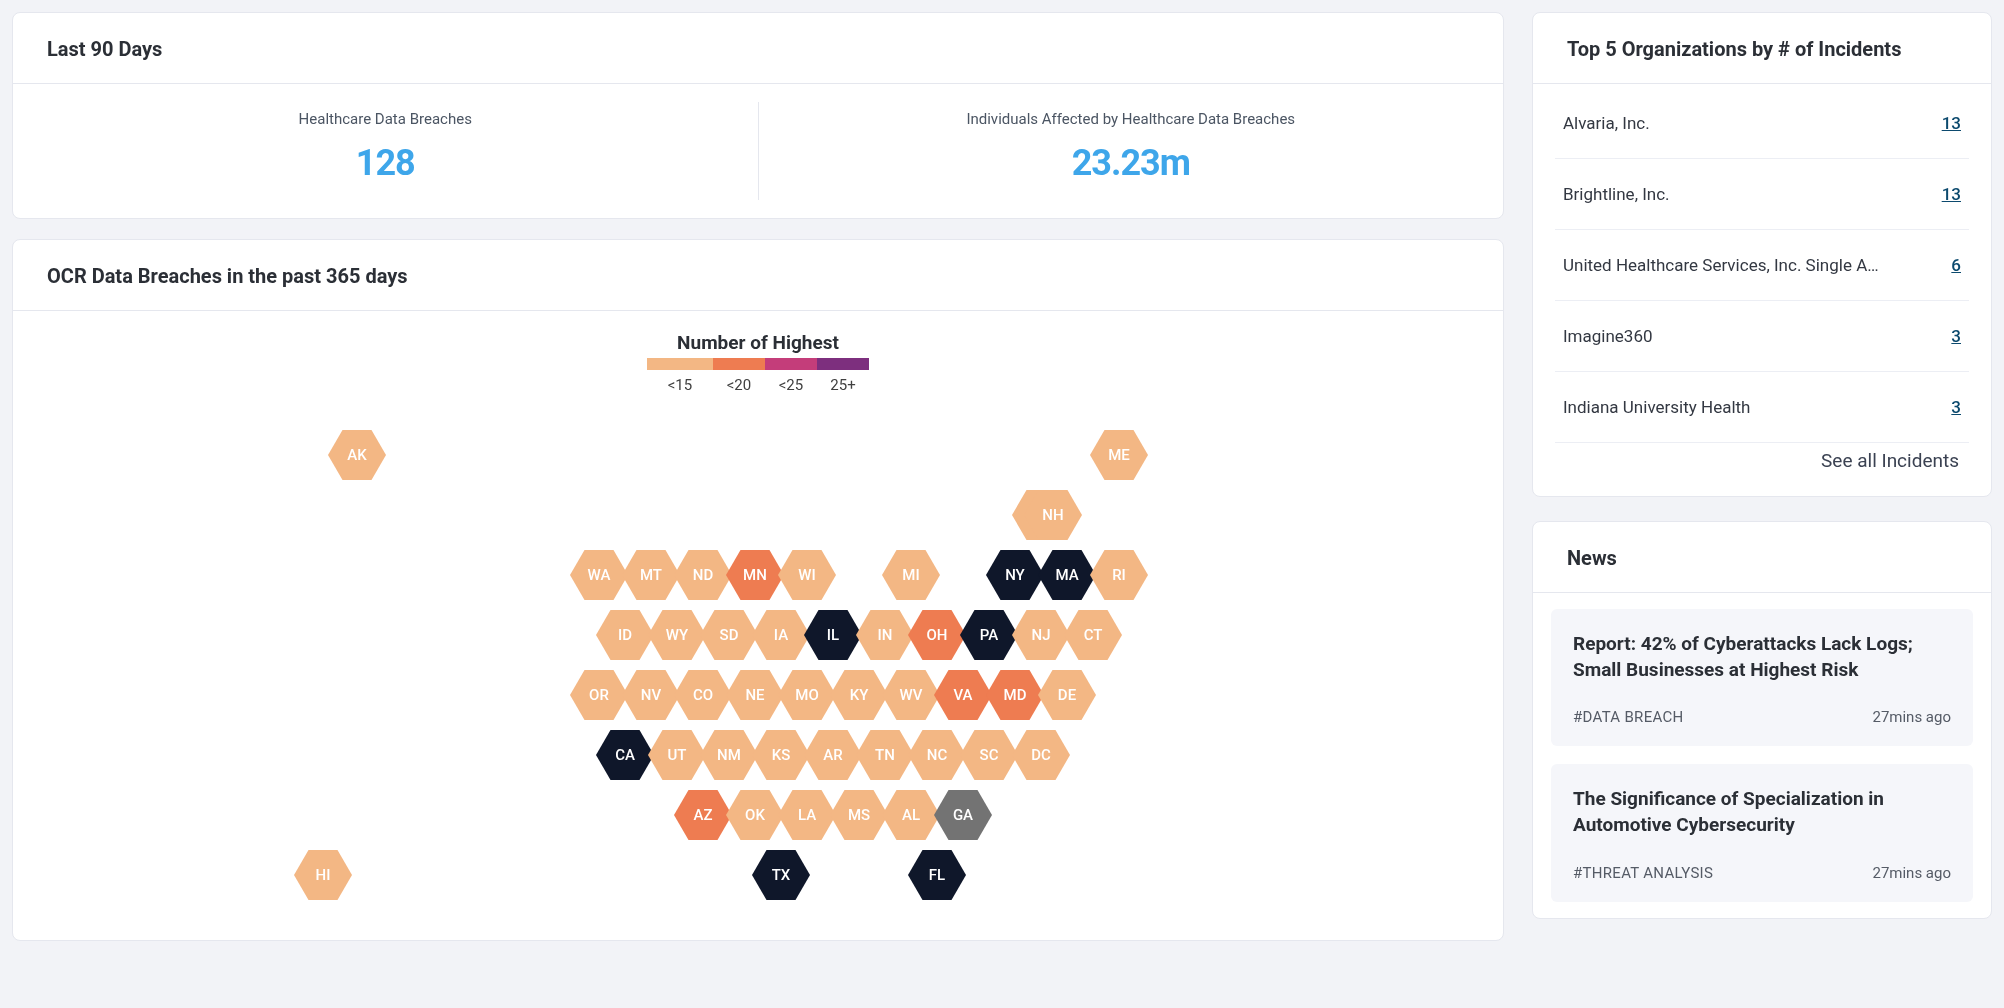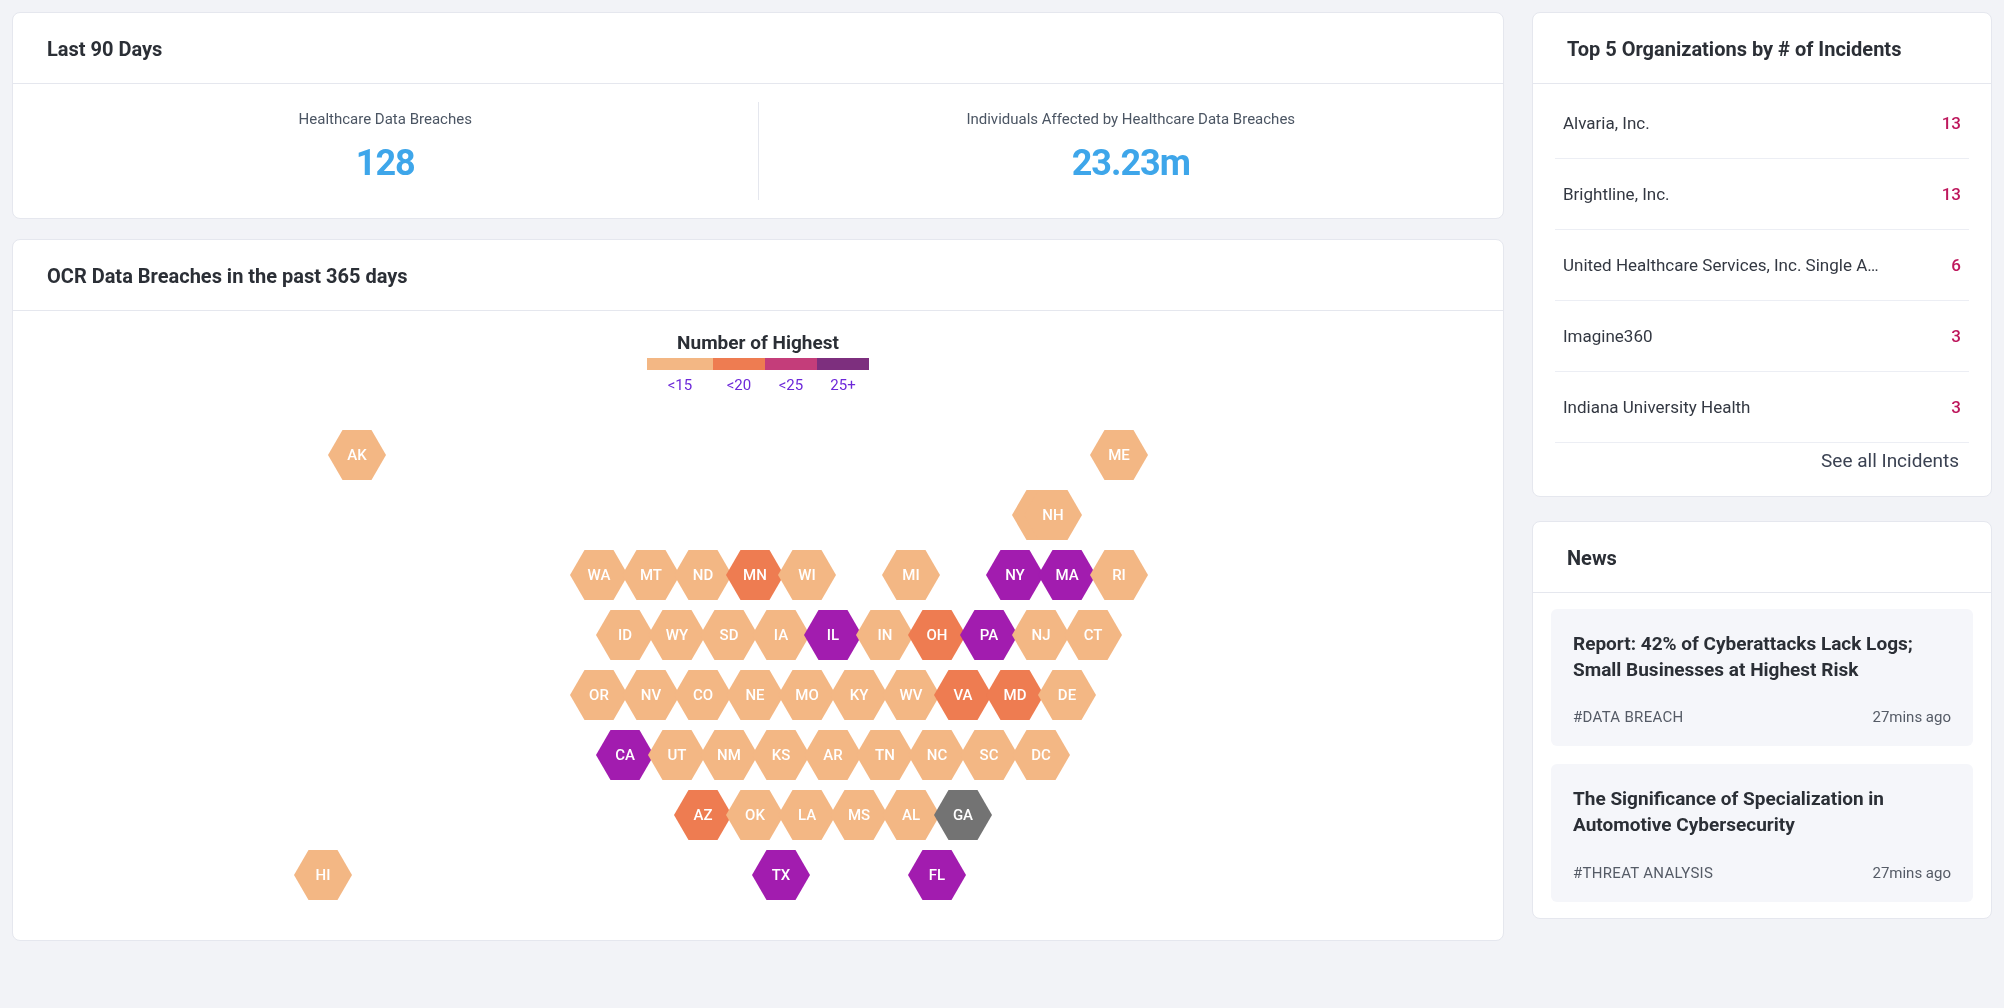--- a/index.html
+++ b/index.html
@@ -47,54 +47,54 @@
   
   .map-area { padding: 20px 10px 40px; position: relative; }
   .legend { text-align: center; margin-bottom: 6px; }
   .legend-title { font-weight: 700; font-size: 19px; color: #2b2f36; }
   .legend-bar { display:inline-flex; margin-top:4px; }
   .legend-bar span { display:inline-block; height:12px; }
   .legend-bar span:nth-child(1){ width:66px; background:#f3b784; }
   .legend-bar span:nth-child(2){ width:52px; background:#ee7c51; }
   .legend-bar span:nth-child(3){ width:52px; background:#c43d7a; }
   .legend-bar span:nth-child(4){ width:52px; background:#7d2f7e; }
-  .legend-labels { display:inline-flex; font-size:15px; color:#6d28d9; margin-top:2px; }
+  .legend-labels { display:inline-flex; font-size:15px; color:#404040; margin-top:2px; }
   .legend-labels span { display:inline-block; text-align:center; }
   .legend-labels span:nth-child(1){ width:66px;}
   .legend-labels span:nth-child(2){ width:52px;}
   .legend-labels span:nth-child(3){ width:52px;}
   .legend-labels span:nth-child(4){ width:52px;}
 
   .hex-wrap { position: relative; width: 880px; height: 500px; margin: 0 auto; }
   .hex {
     position: absolute;
     width: 58px; height: 50px;
     background: #f3b784;
     clip-path: polygon(25% 0, 75% 0, 100% 50%, 75% 100%, 25% 100%, 0 50%);
     display:flex; align-items:center; justify-content:center;
     font-size: 15px; font-weight: 500; color: #fff;
     cursor: pointer;
   }
   .bucket-0 { background:#f3b784; }
   .bucket-1 { background:#ee7c51; }
   .bucket-2 { background:#737373; }
-  .bucket-3 { background:#a21caf; }
+  .bucket-3 { background:#0f172a; }
 
   
   .orgs-body { padding: 4px 22px 22px; }
   .org-row {
     display:flex; justify-content: space-between; align-items:center;
     padding: 25px 8px;
     border-bottom: 1px solid #eceef4;
     font-size: 17px;
     color: #333842;
   }
   .org-row:last-of-type { border-bottom: none; }
   .org-name { white-space: nowrap; overflow: hidden; text-overflow: ellipsis; max-width: 330px; }
-  .org-count { color:#be185d; font-weight: 500; }
+  .org-count { color:#0c4a6e; font-weight: 500; text-decoration: underline; }
   .see-all { text-align: right; padding: 6px 10px 2px; }
   .see-all a { font-size: 19px; color: #3b4252; text-decoration: none; }
 
   
   .news-body { padding: 16px 18px; display:flex; flex-direction:column; gap:18px; }
   .news-item {
     background:#f5f6fa;
     border-radius:6px;
     padding: 22px 22px 20px;
   }

